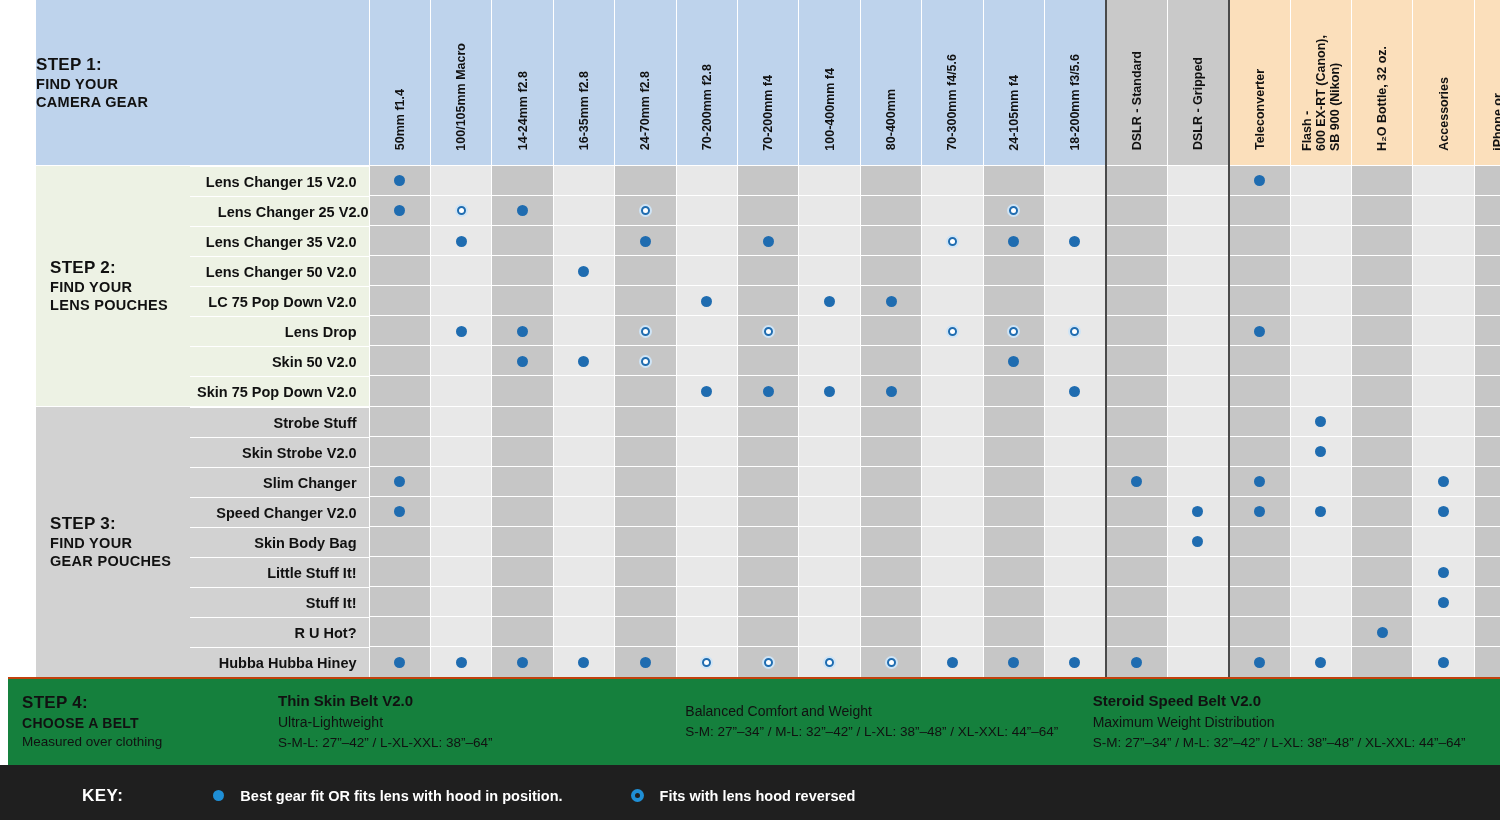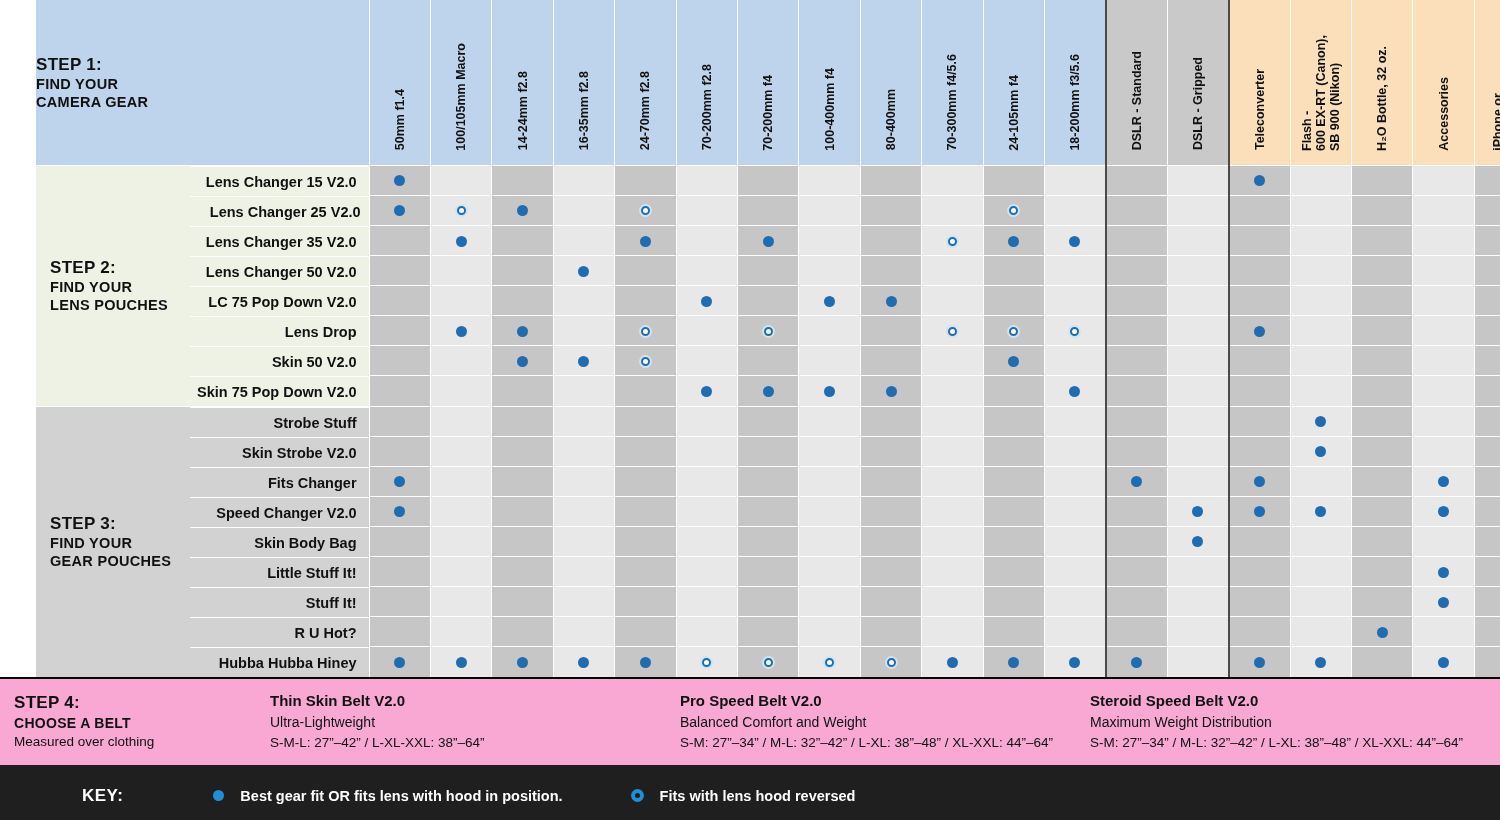--- a/index.html
+++ b/index.html
@@ -64,21 +64,21 @@
   .dot{display:inline-block;width:11px;height:11px;border-radius:50%;
        background:#1f6cb0;vertical-align:middle;}
   .ring{display:inline-block;width:13px;height:13px;border-radius:50%;
         background:#1f6cb0;border:2px solid #cfe4f5;position:relative;
         box-sizing:border-box;vertical-align:middle;}
   .ring::after{content:"";position:absolute;left:50%;top:50%;
         width:5px;height:5px;margin:-2.5px 0 0 -2.5px;border-radius:50%;
         background:#ffffff;}
 
   
-  .belt-band{background:#f9a8d4;height:86px;position:relative;border-top:2px solid #000000;}
+  .belt-band{background:#15803d;height:86px;position:relative;border-top:2px solid #c2410c;margin-left:8px;}
   .belt-inner{display:flex;height:86px;align-items:center;}
   .belt-step{width:270px;flex:0 0 270px;padding-left:14px;box-sizing:border-box;}
   .belt-step .big{font-size:17px;font-weight:bold;line-height:1.3;letter-spacing:.3px;}
   .belt-step .sub{font-size:14px;font-weight:bold;line-height:1.35;letter-spacing:.3px;}
   .belt-step .note{font-size:13.5px;line-height:1.35;}
   .belt-col{flex:1 1 0;text-align:left;}
   .belt-col .t1{font-size:15px;font-weight:bold;line-height:1.5;}
   .belt-col .t2{font-size:14px;line-height:1.5;}
   .belt-col .t3{font-size:13.5px;line-height:1.5;}
 
@@ -160,21 +160,21 @@
         <tr class="brow">
           <td class="lbl s2" rowspan="8" style="padding: 0px;">
             <div style="display: flex; height: 240px;">
               <div class="stepbox" style="flex: 0 0 140px; display: flex; flex-direction: column; justify-content: center; padding-left: 14px;">
                 <div class="big">STEP 2:</div>
                 <div class="sub">FIND YOUR</div>
                 <div class="sub">LENS POUCHES</div>
               </div>
               <div style="flex: 1 1 auto; display: flex; flex-direction: column;">
                 <div style="height: 30px; line-height: 30px; text-align: right; padding-right: 12px; font-size: 14.5px; font-weight: bold; white-space: nowrap; box-sizing: border-box; border-top: 1px solid rgb(255, 255, 255);">Lens Changer 15 V2.0</div>
-                <div style="height: 30px; line-height: 30px; text-align: right; padding-right: 8px; font-size: 14.5px; font-weight: bold; white-space: nowrap; box-sizing: border-box; border-top: 1px solid rgb(255, 255, 255);">Lens Changer 25 V2.0</div>
+                <div style="height: 30px; line-height: 30px; text-align: right; padding-right: 0; font-size: 14.5px; font-weight: bold; white-space: nowrap; box-sizing: border-box; border-top: 1px solid rgb(255, 255, 255);">Lens Changer 25 V2.0</div>
                 <div style="height: 30px; line-height: 30px; text-align: right; padding-right: 12px; font-size: 14.5px; font-weight: bold; white-space: nowrap; box-sizing: border-box; border-top: 1px solid rgb(255, 255, 255);">Lens Changer 35 V2.0</div>
                 <div style="height: 30px; line-height: 30px; text-align: right; padding-right: 12px; font-size: 14.5px; font-weight: bold; white-space: nowrap; box-sizing: border-box; border-top: 1px solid rgb(255, 255, 255);">Lens Changer 50 V2.0</div>
                 <div style="height: 30px; line-height: 30px; text-align: right; padding-right: 12px; font-size: 14.5px; font-weight: bold; white-space: nowrap; box-sizing: border-box; border-top: 1px solid rgb(255, 255, 255);">LC 75 Pop Down V2.0</div>
                 <div style="height: 30px; line-height: 30px; text-align: right; padding-right: 12px; font-size: 14.5px; font-weight: bold; white-space: nowrap; box-sizing: border-box; border-top: 1px solid rgb(255, 255, 255);">Lens Drop</div>
                 <div style="height: 30px; line-height: 30px; text-align: right; padding-right: 12px; font-size: 14.5px; font-weight: bold; white-space: nowrap; box-sizing: border-box; border-top: 1px solid rgb(255, 255, 255);">Skin 50 V2.0</div>
                 <div style="height: 30px; line-height: 30px; text-align: right; padding-right: 12px; font-size: 14.5px; font-weight: bold; white-space: nowrap; box-sizing: border-box; border-top: 1px solid rgb(255, 255, 255);">Skin 75 Pop Down V2.0</div>
               </div>
             </div>
           </td>
           <td class="cell odd"><span class="dot"></span></td>
@@ -350,21 +350,21 @@
           <td class="lbl s3" rowspan="9" style="padding: 0px;">
             <div style="display: flex; height: 270px;">
               <div class="stepbox" style="flex: 0 0 140px; display: flex; flex-direction: column; justify-content: center; padding-left: 14px;">
                 <div class="big">STEP 3:</div>
                 <div class="sub">FIND YOUR</div>
                 <div class="sub">GEAR POUCHES</div>
               </div>
               <div style="flex: 1 1 auto; display: flex; flex-direction: column;">
                 <div style="height: 30px; line-height: 30px; padding-right: 12px; font-size: 14.5px; font-weight: bold; white-space: nowrap; box-sizing: border-box; border-top: 1px solid rgb(255, 255, 255);">Strobe Stuff</div>
                 <div style="height: 30px; line-height: 30px; text-align: right; padding-right: 12px; font-size: 14.5px; font-weight: bold; white-space: nowrap; box-sizing: border-box; border-top: 1px solid rgb(255, 255, 255);">Skin Strobe V2.0</div>
-                <div style="height: 30px; line-height: 30px; text-align: right; padding-right: 12px; font-size: 14.5px; font-weight: bold; white-space: nowrap; box-sizing: border-box; border-top: 1px solid rgb(255, 255, 255);">Fits Changer</div>
+                <div style="height: 30px; line-height: 30px; text-align: right; padding-right: 12px; font-size: 14.5px; font-weight: bold; white-space: nowrap; box-sizing: border-box; border-top: 1px solid rgb(255, 255, 255);">Slim Changer</div>
                 <div style="height: 30px; line-height: 30px; text-align: right; padding-right: 12px; font-size: 14.5px; font-weight: bold; white-space: nowrap; box-sizing: border-box; border-top: 1px solid rgb(255, 255, 255);">Speed Changer V2.0</div>
                 <div style="height: 30px; line-height: 30px; text-align: right; padding-right: 12px; font-size: 14.5px; font-weight: bold; white-space: nowrap; box-sizing: border-box; border-top: 1px solid rgb(255, 255, 255);">Skin Body Bag</div>
                 <div style="height: 30px; line-height: 30px; text-align: right; padding-right: 12px; font-size: 14.5px; font-weight: bold; white-space: nowrap; box-sizing: border-box; border-top: 1px solid rgb(255, 255, 255);">Little Stuff It!</div>
                 <div style="height: 30px; line-height: 30px; text-align: right; padding-right: 12px; font-size: 14.5px; font-weight: bold; white-space: nowrap; box-sizing: border-box; border-top: 1px solid rgb(255, 255, 255);">Stuff It!</div>
                 <div style="height: 30px; line-height: 30px; text-align: right; padding-right: 12px; font-size: 14.5px; font-weight: bold; white-space: nowrap; box-sizing: border-box; border-top: 1px solid rgb(255, 255, 255);">R U Hot?</div>
                 <div style="height: 30px; line-height: 30px; text-align: right; padding-right: 12px; font-size: 14.5px; font-weight: bold; white-space: nowrap; box-sizing: border-box; border-top: 1px solid rgb(255, 255, 255);">Hubba Hubba Hiney</div>
               </div>
             </div>
           </td>
           <td class="cell odd"></td>
@@ -564,21 +564,20 @@
         <div class="big">STEP 4:</div>
         <div class="sub">CHOOSE A BELT</div>
         <div class="note">Measured over clothing</div>
       </div>
       <div class="belt-col">
         <div class="t1">Thin Skin Belt V2.0</div>
         <div class="t2">Ultra-Lightweight</div>
         <div class="t3">S-M-L: 27”–42” / L-XL-XXL: 38”–64”</div>
       </div>
       <div class="belt-col">
-        <div class="t1">Pro Speed Belt V2.0</div>
         <div class="t2">Balanced Comfort and Weight</div>
         <div class="t3">S-M: 27”–34” / M-L: 32”–42” / L-XL: 38”–48” / XL-XXL: 44”–64”</div>
       </div>
       <div class="belt-col">
         <div class="t1">Steroid Speed Belt V2.0</div>
         <div class="t2">Maximum Weight Distribution</div>
         <div class="t3">S-M: 27”–34” / M-L: 32”–42” / L-XL: 38”–48” / XL-XXL: 44”–64”</div>
       </div>
     </div>
   </div>

